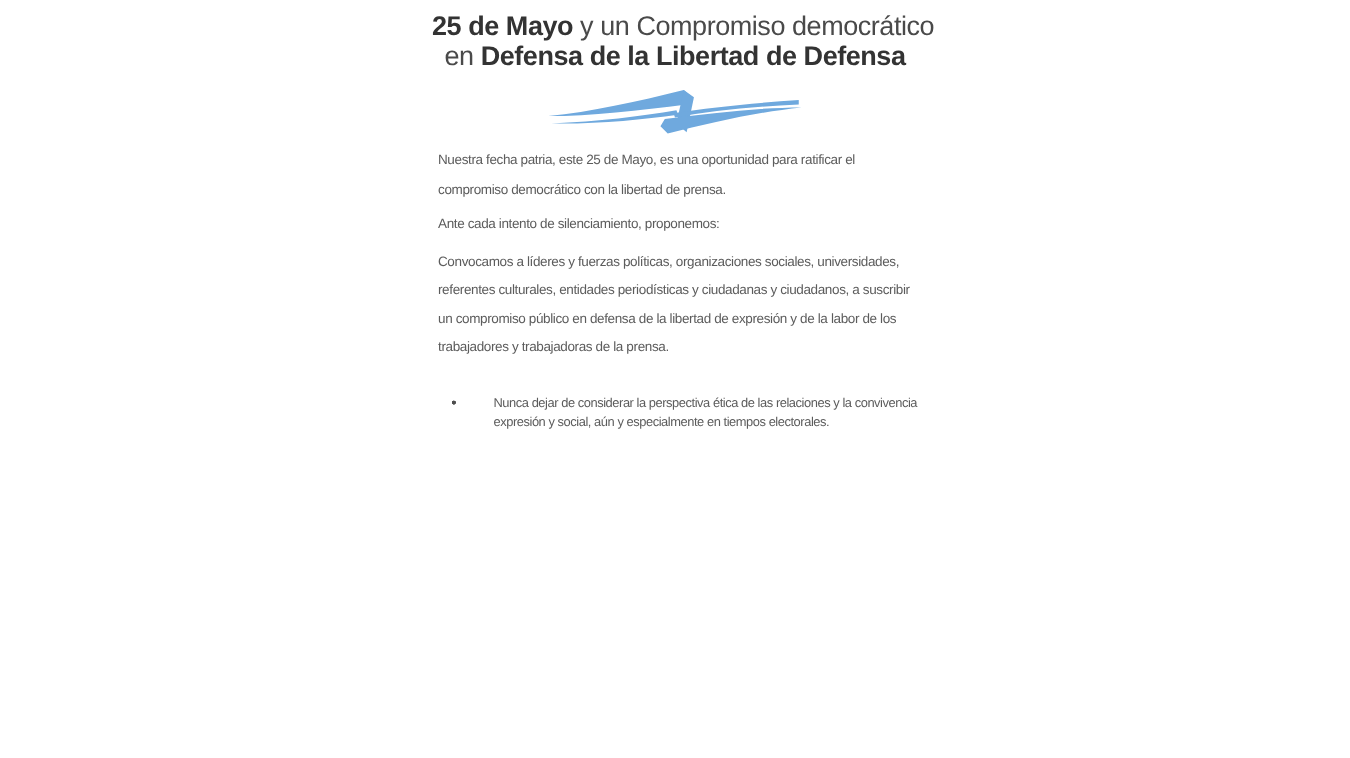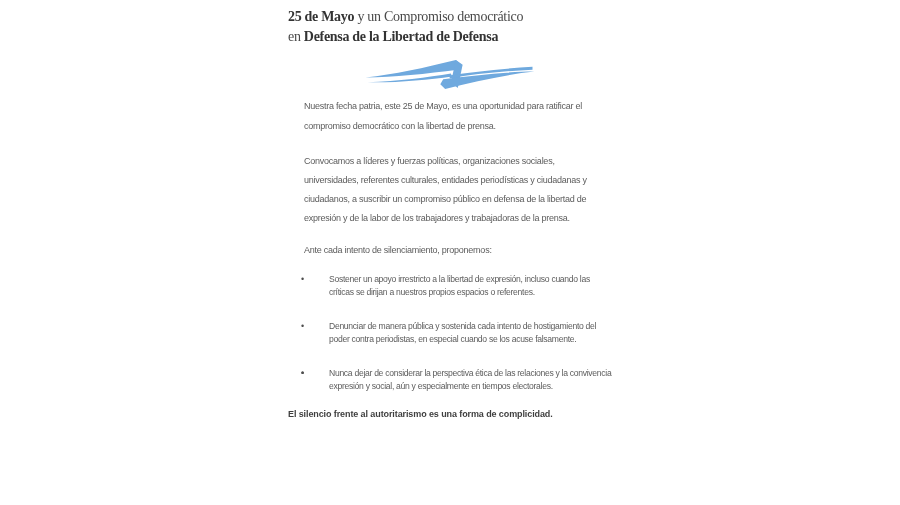--- a/index.html
+++ b/index.html
@@ -15,41 +15,41 @@
     font-family: "Liberation Sans", sans-serif;
   }
   .doc {
     position: absolute;
     left: 288px;
     top: 0;
     width: 324px;
   }
   .title {
     margin-top: 7px;
-    font-size: 14px;
+    text-align: center;
+    font-size: 18px;
     line-height: 20px;
     letter-spacing: -0.3px;
     color: #4a4a4a;
     font-weight: 400;
-    font-family: Liberation Serif, serif;
   }
   .title-line { white-space: nowrap; }
   .title b, .title .bold { font-weight: 700; color: #333333; }
   .flag-wrap {
     margin: 11px auto 0 auto;
     width: 176px;
     height: 33px;
   }
   .flag-wrap svg { display: block; width: 176px; height: 33px; }
   .para {
     font-size: 9px;
     line-height: 20px;
     letter-spacing: -0.25px;
     color: #5c5c5c;
-    margin: 16px;
+    margin: 4px;
   }
   .p1 { margin-top: 5px; }
   .p2 { margin-top: 9px; line-height: 19px; }
   .p3 { margin-top: 7px; line-height: 13px; }
   ul.proposals {
     list-style: none;
     margin: 13px 0 0 0;
     padding: 0;
   }
   ul.proposals li {
@@ -93,37 +93,34 @@
       <path d="M1,20 C30,17 62,10 94,2 L100,7 96,12 C64,16 30,20 1,20 Z" fill="#6fa9de"></path>
       <path d="M3,25 C35,24 65,20 89,16 L90,19 C65,22.5 35,25.5 3,25 Z" fill="#6fa9de"></path>
       <path d="M94,2 L101,7 96,31 89,25 Z" fill="#6fa9de"></path>
       <path d="M175,14 C146,17 114,24 83,32 L78,27 81,22 C112,18 146,14 175,14 Z" fill="#6fa9de"></path>
       <path d="M87,18 C112,14 142,11 173,9 L173,12 C142,13.5 112,16.5 88,21 Z" fill="#6fa9de"></path>
     </svg>
   </div>
 
   <p class="para p1">Nuestra fecha patria, este 25 de Mayo, es una oportunidad para ratificar el compromiso democrático con la libertad de prensa.</p>
 
+  <p class="para p3">Ante cada intento de silenciamiento, proponemos:</p>
+
   <p class="para p2">Convocamos a líderes y fuerzas políticas, organizaciones sociales, universidades, referentes culturales, entidades periodísticas y ciudadanas y ciudadanos, a suscribir un compromiso público en defensa de la libertad de expresión y de la labor de los trabajadores y trabajadoras de la prensa.</p>
-
-  <p class="para p3">Ante cada intento de silenciamiento, proponemos:</p>
 
   <ul class="proposals">
     <li>
       <span class="bullet-marker">•</span>
-      <span>Sostener un apoyo irrestricto a la libertad de expresión, incluso cuando las críticas se dirijan a nuestros propios espacios o referentes.</span>
     </li>
     <li>
       <span class="bullet-marker">•</span>
-      <span>Denunciar de manera pública y sostenida cada intento de hostigamiento del poder contra periodistas, en especial cuando se los acuse falsamente.</span>
     </li>
     <li>
       <span class="bullet-marker">•</span>
     </li>
     <li>
       <span class="bullet-marker">•</span>
       <span>Nunca dejar de considerar la perspectiva ética de las relaciones y la convivencia expresión y social, aún y especialmente en tiempos electorales.</span>
     </li>
   </ul>
 
-  <p class="closing">El silencio frente al autoritarismo es una forma de complicidad.</p>
 
 </div>
 
 </body></html>

